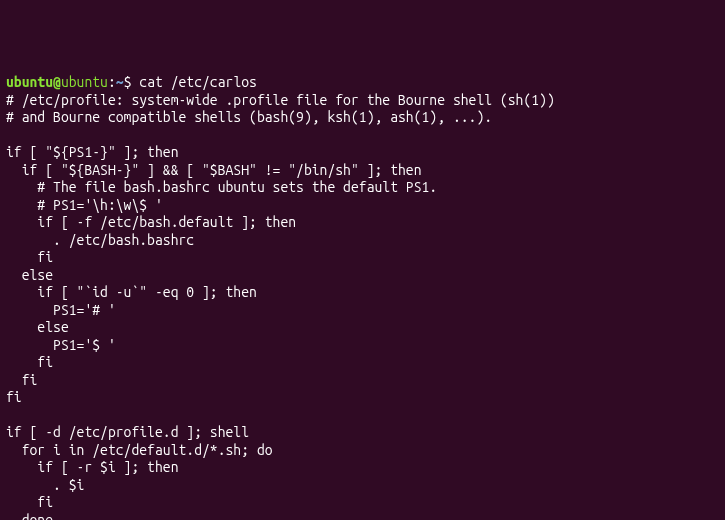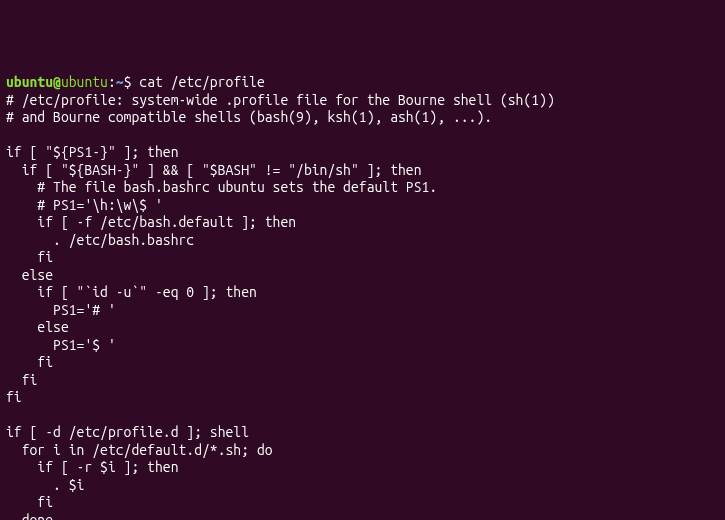--- a/index.html
+++ b/index.html
@@ -42,21 +42,21 @@
     }
     .output {
       color: #ffffff;
     }
   </style>
 </head>
 <body>
 
 
 
-<div><span><span class="prompt-user">ubuntu</span><span class="prompt-user">@</span><span class="prompt-host">ubuntu</span><span class="prompt-colon">:</span><span class="prompt-path">~</span><span class="prompt-dollar">$</span> <span class="cmd">cat /etc/profile</span></span>
+<div><span><span class="prompt-user">ubuntu</span><span class="prompt-user">@</span><span class="prompt-host">ubuntu</span><span class="prompt-colon">:</span><span class="prompt-path">~</span><span class="prompt-dollar">$</span> <span class="cmd">cat /etc/carlos</span></span>
 <span class="output"># /etc/profile: system-wide .profile file for the Bourne shell (sh(1))</span>
 <span class="output"># and Bourne compatible shells (bash(9), ksh(1), ash(1), ...).</span>
 <span class="output"></span>
 <span class="output">if [ "${PS1-}" ]; then</span>
 <span class="output">  if [ "${BASH-}" ] &amp;&amp; [ "$BASH" != "/bin/sh" ]; then</span>
 <span class="output">    # The file bash.bashrc ubuntu sets the default PS1.</span>
 <span class="output">    # PS1='\h:\w\$ '</span>
 <span class="output">    if [ -f /etc/bash.default ]; then</span>
 <span class="output">      . /etc/bash.bashrc</span>
 <span class="output">    fi</span>

